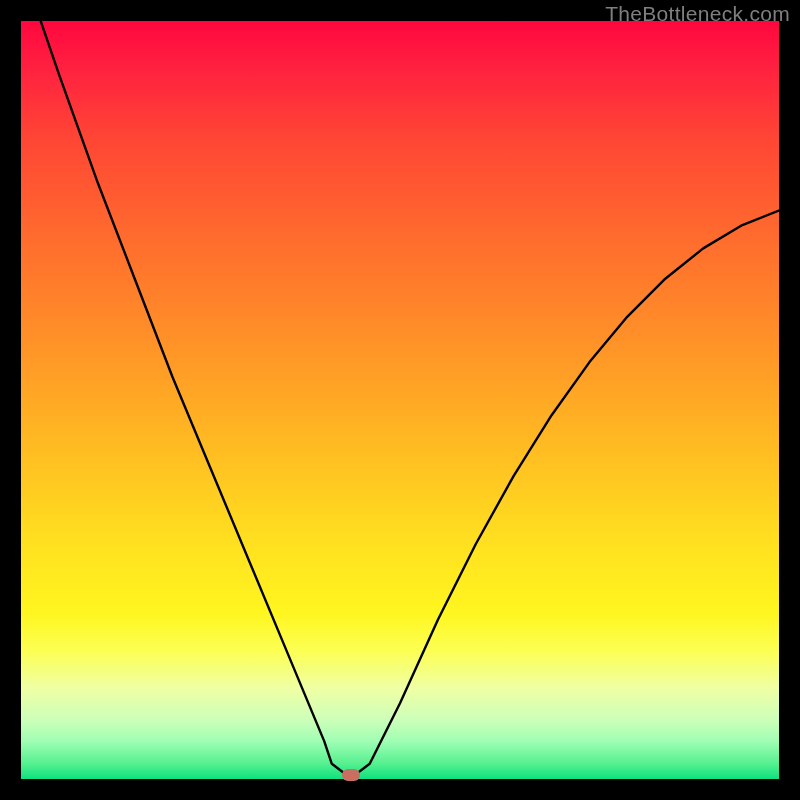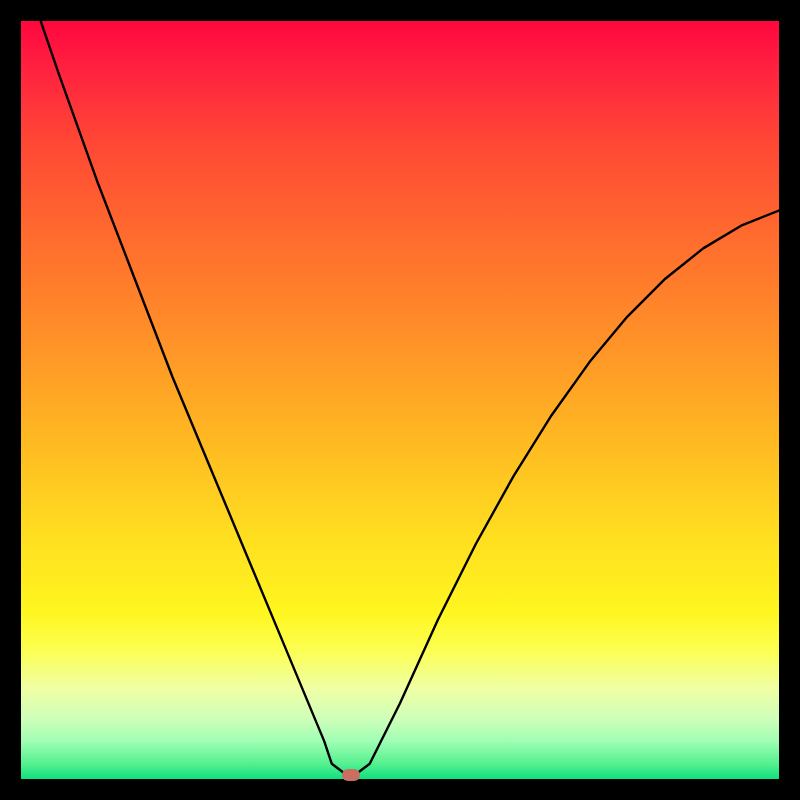--- a/index.html
+++ b/index.html
@@ -70,13 +70,14 @@
 </head>
 <body>
 
 <div class="frame">
   <div class="plot">
     <svg class="curve-svg" viewBox="0 0 758 758" preserveAspectRatio="none">
       <path id="curve-path" fill="none" stroke="#000000" stroke-width="2.4" stroke-linecap="round" stroke-linejoin="round" d="M19.7 0.0 L37.9 53.1 L75.8 159.2 L113.7 257.7 L151.6 356.3 L189.5 447.2 L227.4 538.2 L265.3 629.1 L303.2 720.1 L310.8 742.8 L325.9 754.2 L333.5 754.2 L348.7 742.8 L379.0 682.2 L416.9 598.8 L454.8 523.0 L492.7 454.8 L530.6 394.2 L568.5 341.1 L606.4 295.6 L644.3 257.7 L682.2 227.4 L720.1 204.7 L758.0 189.5"></path>
     </svg>
     <div class="marker" id="marker" style="left: 329.73px; top: 754.21px; background: rgb(203, 110, 98);"></div>
   </div>
+  <div class="watermark">TheBottleneck.com</div>
 </div>
 
 </body></html>

